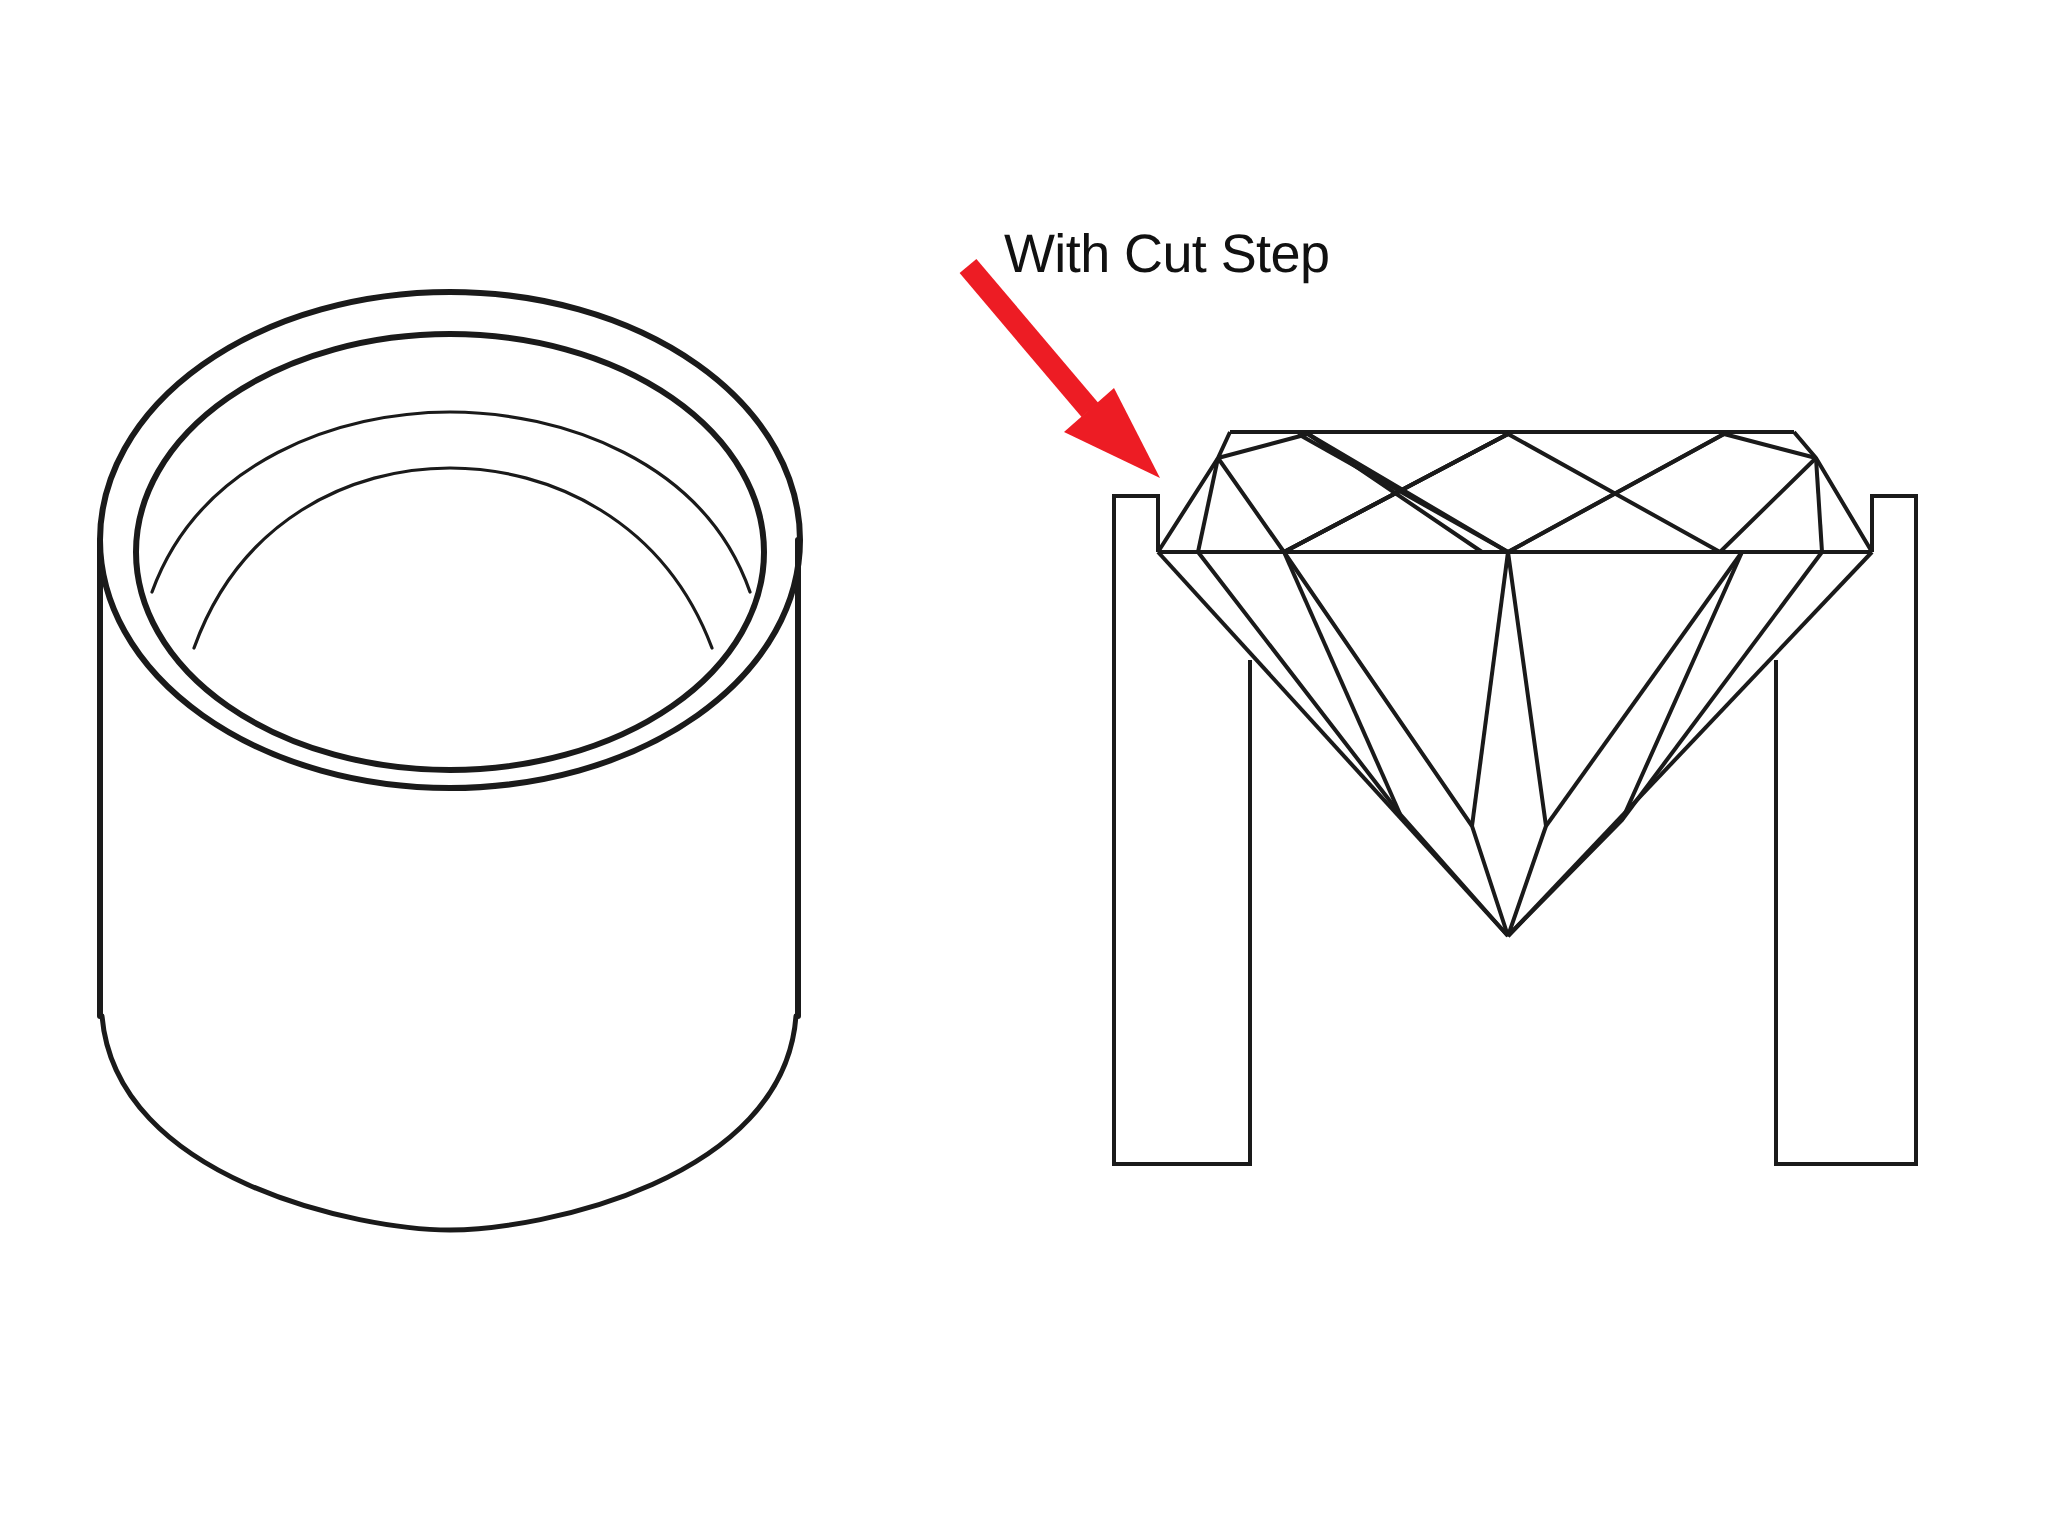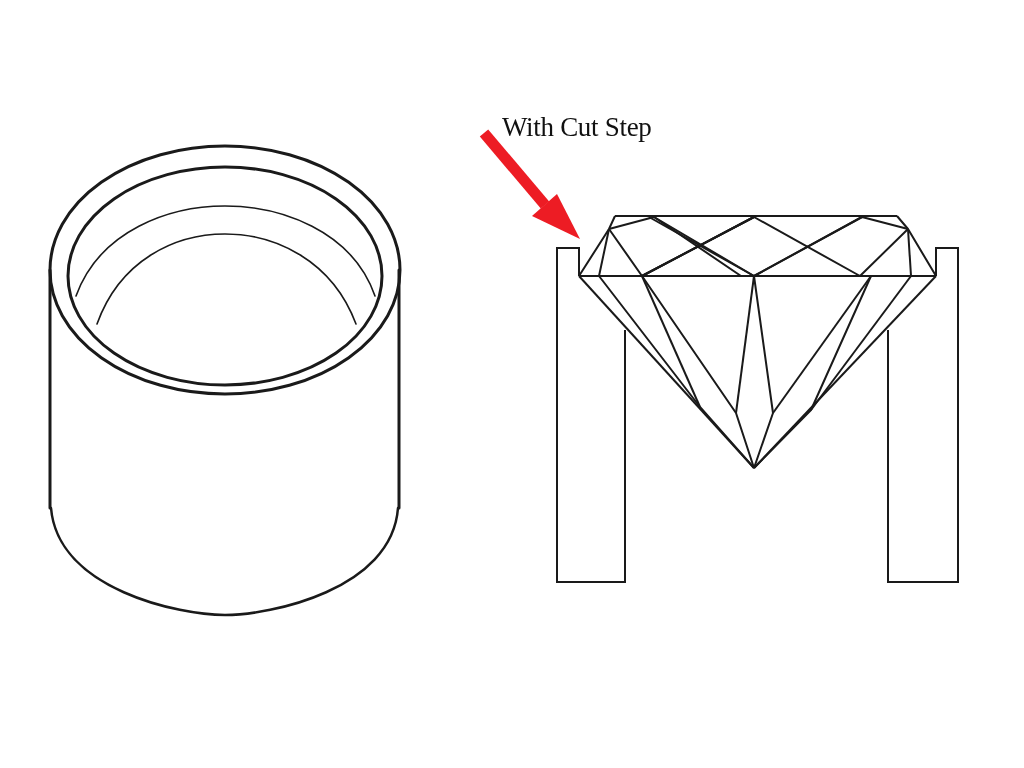--- a/index.html
+++ b/index.html
@@ -1,20 +1,20 @@
 <!DOCTYPE html>
 <html><head>
   <meta charset="utf-8">
   <style>
     html, body { margin: 0; padding: 0; background: #ffffff; }
     body { width: 1024px; height: 768px; position: relative; overflow: hidden; font-family: "Liberation Sans", sans-serif; }
     #canvas { position: absolute; left: 0; top: 0; width: 1024px; height: 768px; }
     .label {
       position: absolute; left: 502px; top: 112px;
-      font-family: Liberation Serif, serif; font-size: 27px; color: #111111;
+      font-family: Liberation Sans, sans-serif; font-size: 27px; color: #111111;
       letter-spacing: -0.3px; white-space: nowrap;
     }
   </style>
 </head>
 <body>
 
 <svg id="canvas" viewBox="0 0 1024 768" xmlns="http://www.w3.org/2000/svg">
 
   <g fill="none" stroke="#1a1a1a" stroke-linecap="round" stroke-linejoin="round">
 

